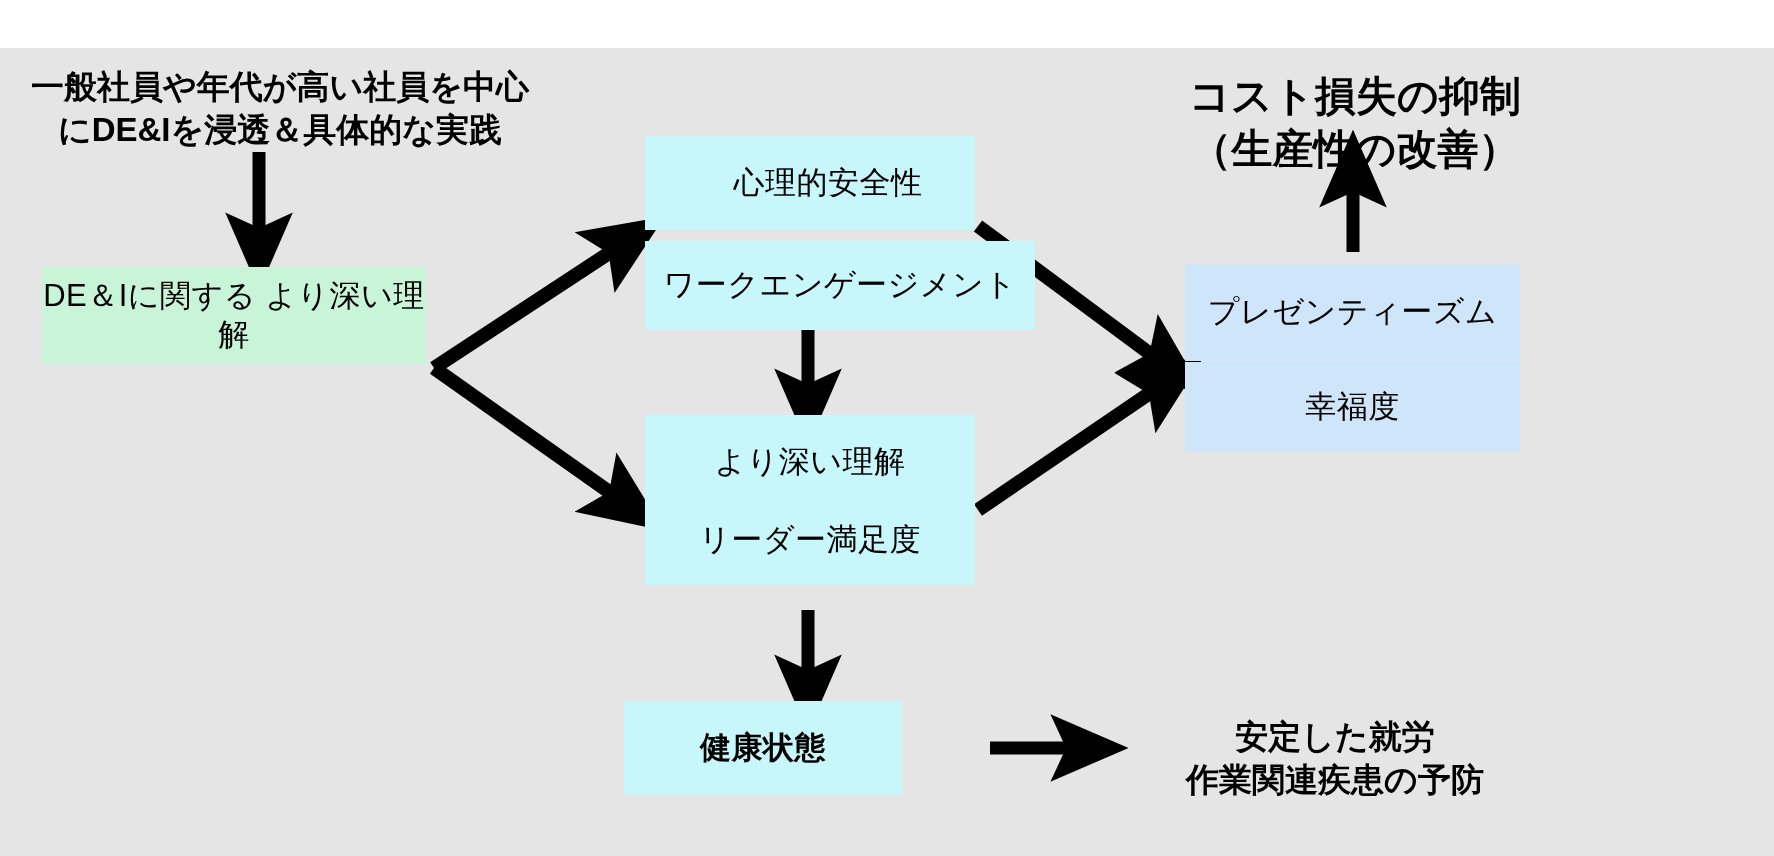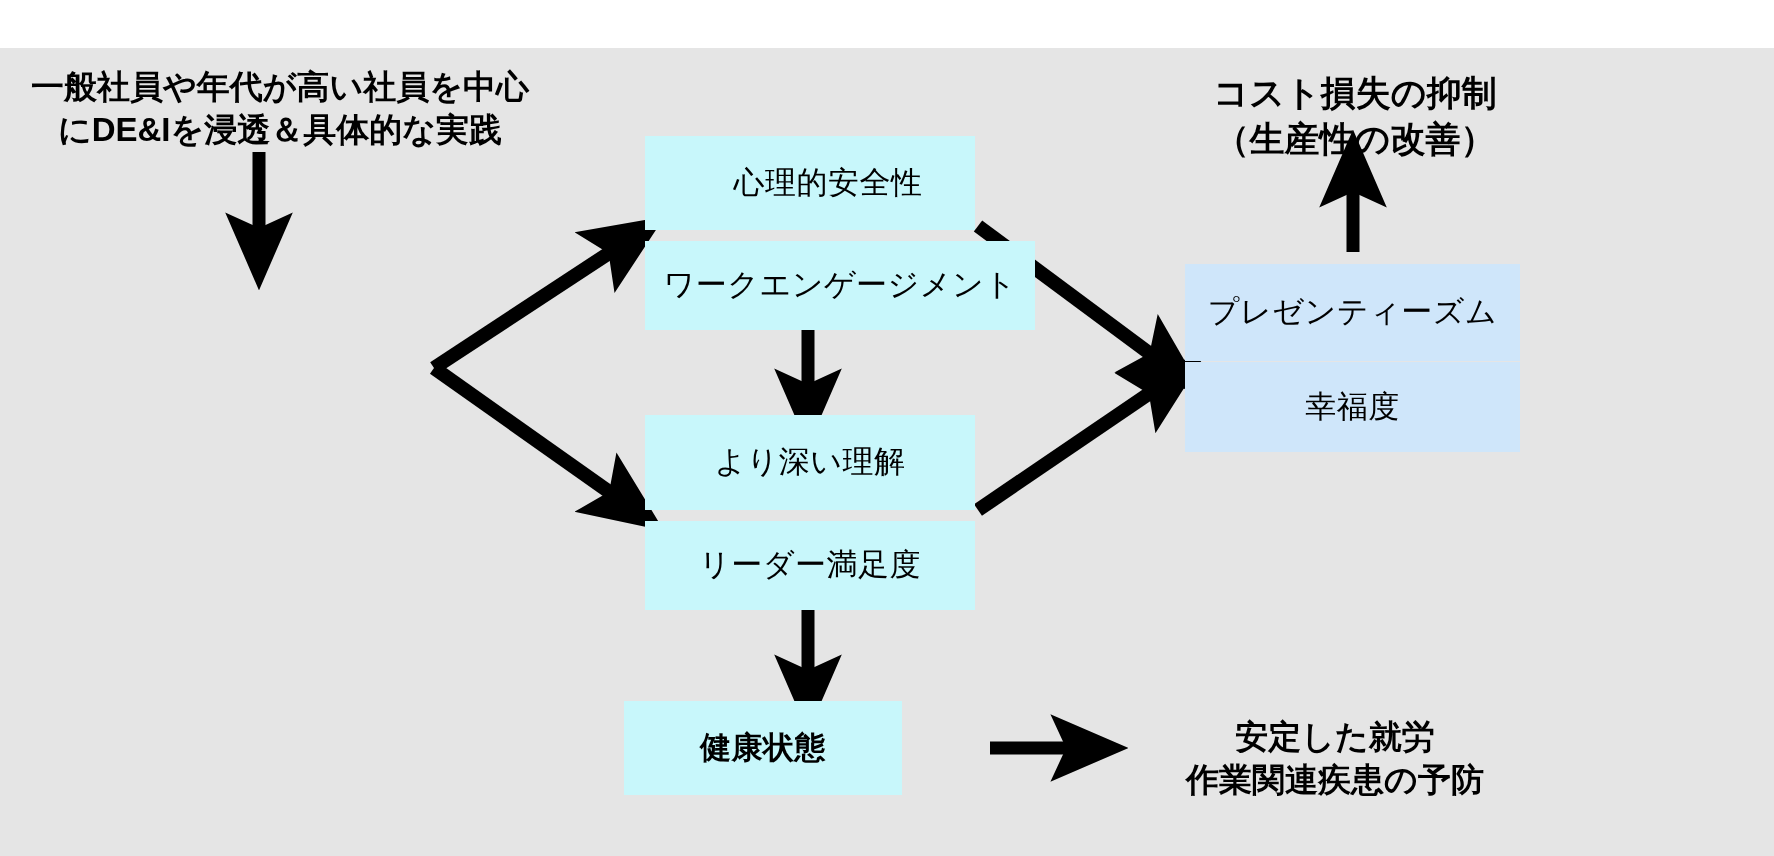--- a/index.html
+++ b/index.html
@@ -84,41 +84,45 @@
     <line x1="978" y1="462" x2="1172" y2="330" stroke="#000000" stroke-width="14" marker-end="url(#ah)"></line>
 
     <line x1="1353" y1="204" x2="1353" y2="118" stroke="#000000" stroke-width="13" marker-end="url(#ah)"></line>
 
     <line x1="990" y1="700" x2="1092" y2="700" stroke="#000000" stroke-width="13" marker-end="url(#ah)"></line>
   </svg>
 
   <div class="plain-text" style="left:10px; top:18px; width:540px; font-size:33px;">一般社員や年代が高い社員を中心
 にDE&amp;Iを浸透＆具体的な実践</div>
 
-  <div class="plain-text" style="left:1135px; top:22px; width:440px; font-size:35px;">コスト損失の抑制
+  <div class="plain-text" style="left:1135px; top:22px; width:440px; font-size:41px;">コスト損失の抑制
 （生産性の改善）</div>
 
   <div class="plain-text" style="left:1100px; top:668px; width:470px; font-size:33px;">安定した就労
 作業関連疾患の予防</div>
 
+  <div class="box box-green box-label" style="left:42px; top:219px; width:384px; height:97px;">
+    <span>DE＆Iに関する
+より深い理解</span>
+  </div>
 
 
   <div class="box box-cyan box-label" style="left:645px; top:88px; width:330px; height:94px;padding-left:36px;">
     <span>心理的安全性</span>
   </div>
 
   <div class="box box-cyan box-label" style="left:645px; top:193px; width:390px; height:89px;">
     <span>ワークエンゲージメント</span>
   </div>
 
   <div class="box box-cyan box-label" style="left:645px; top:367px; width:330px; height:95px;">
     <span>より深い理解</span>
   </div>
 
-  <div class="box box-cyan box-label" style="left:645px; top:473px; width:330px; height:89px;text-align:center;">
+  <div class="box box-cyan box-label" style="left:645px; top:448px; width:330px; height:89px;text-align:center;">
     <span>リーダー満足度</span>
   </div>
 
   <div class="box box-cyan box-label" style="left:624px; top:653px; width:278px; height:94px;font-weight:bold;">
     <span>健康状態</span>
   </div>
 
   <div class="box box-blue box-label" style="left:1185px; top:216px; width:335px; height:97px;">
     <span>プレゼンティーズム</span>
   </div>

